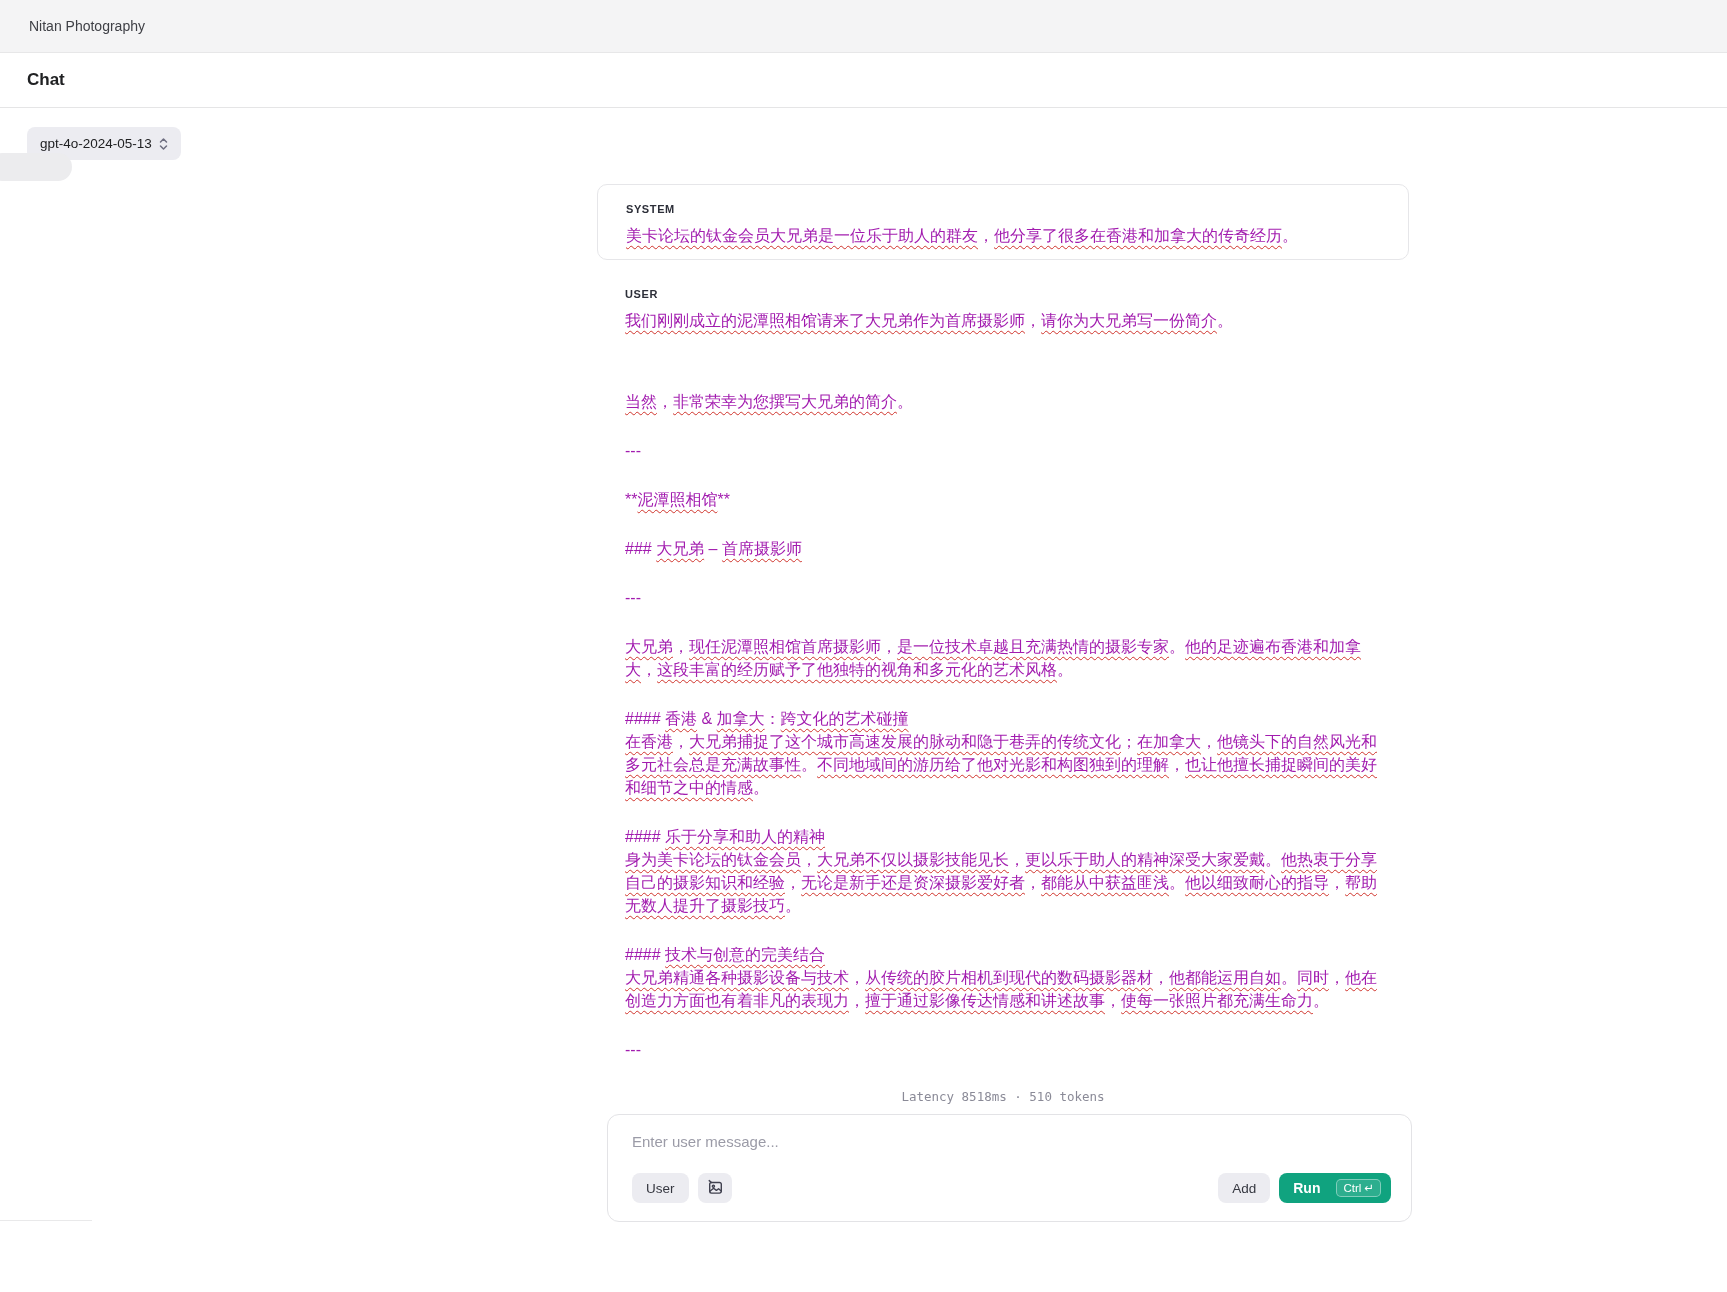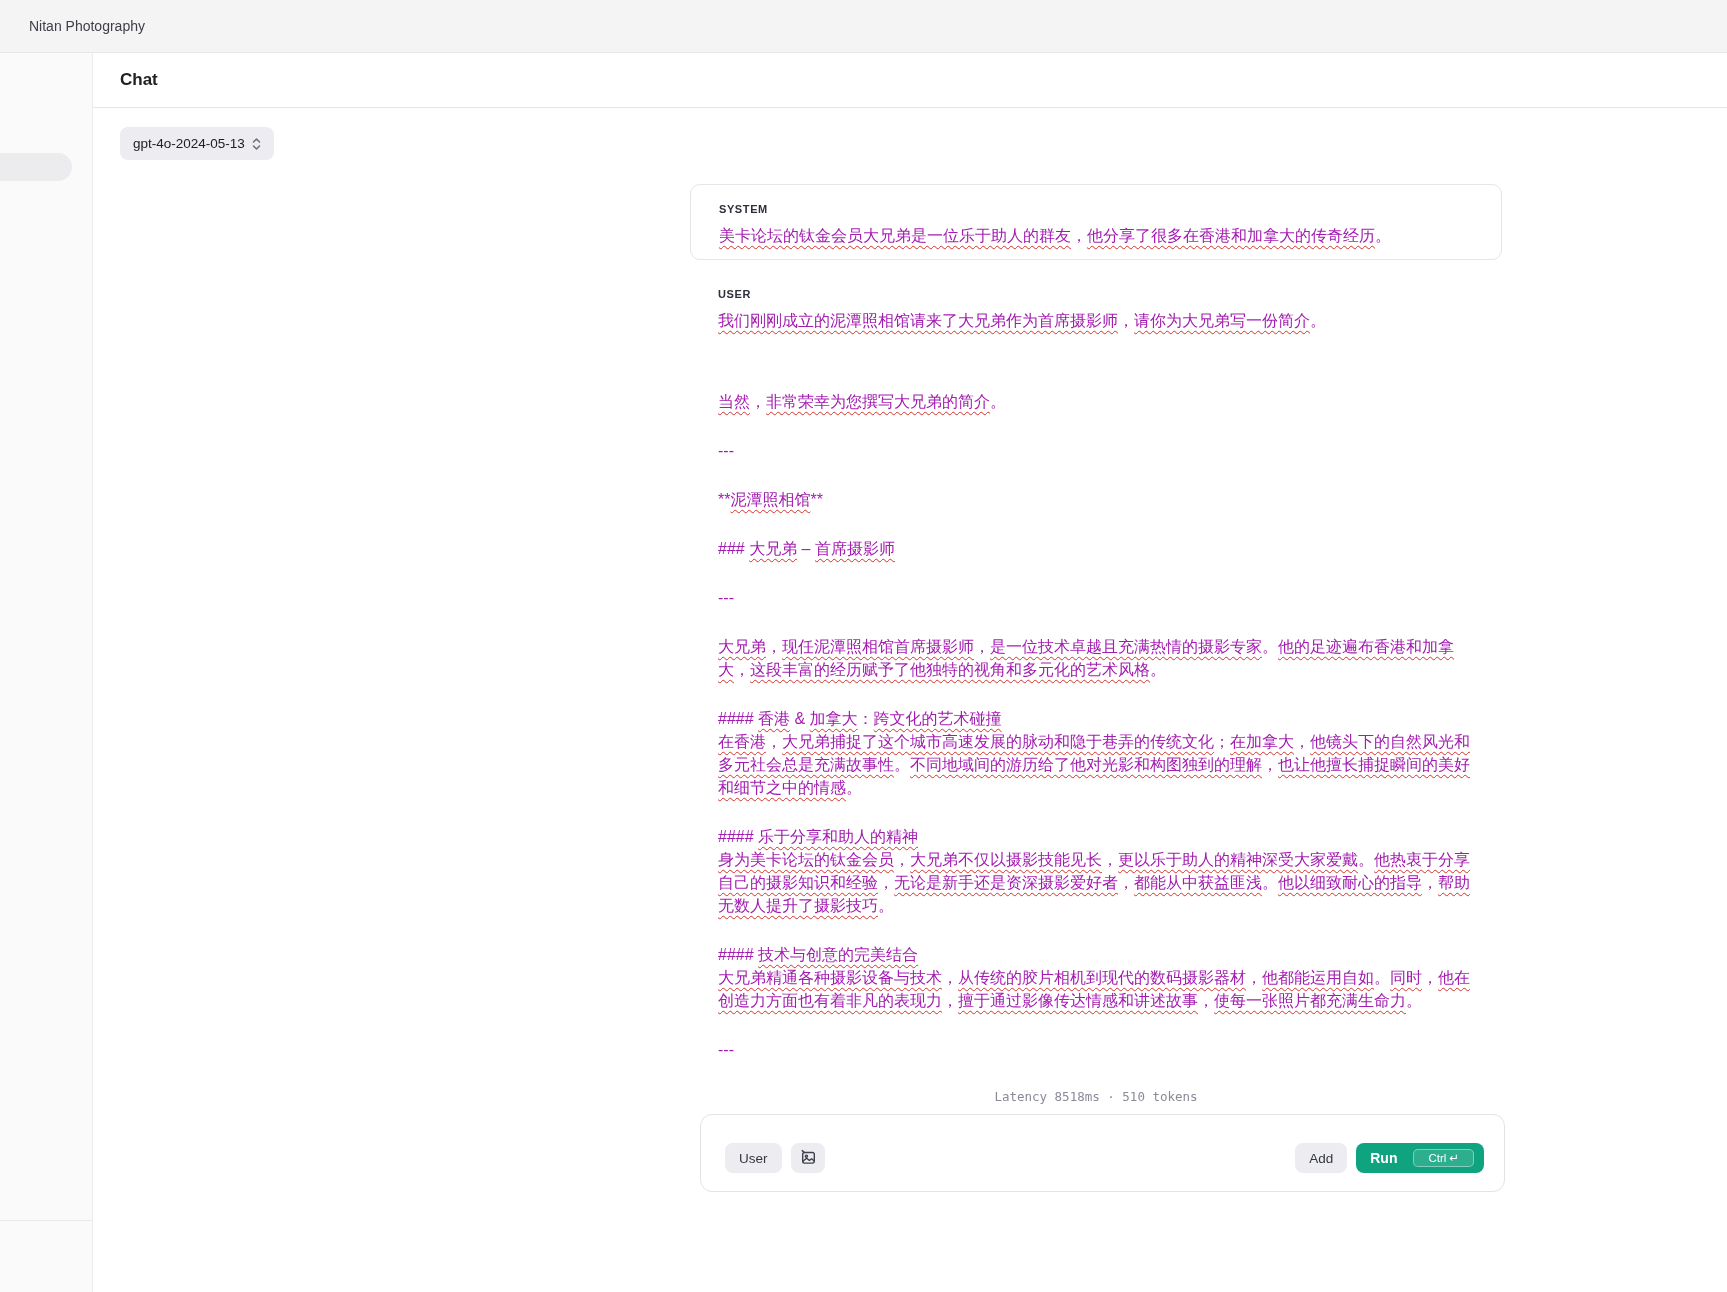--- a/index.html
+++ b/index.html
@@ -5,21 +5,21 @@
   * { margin:0; padding:0; box-sizing:border-box; }
   html,body { width:1727px; height:1292px; overflow:hidden; background:#fff;
               font-family:"Liberation Sans", sans-serif; color:#3b3d49; }
 
   
   .topbar { height:53px; background:#f4f4f5; border-bottom:1px solid #e7e7e8;
             display:flex; align-items:center; padding-left:29px; }
   .topbar .ws { font-size:14px; font-weight:500; color:#3f4046; }
 
   
-  .body { display:flex; height:1239px; }
+  .body { display:flex; height:1239px;flex-direction:column; }
   .sidebar { width:93px; background:#fafafa; border-right:1px solid #ececee; position:relative; }
   .sidebar-pill { position:absolute; top:100px; left:-12px; width:84px; height:28px;
                   background:#ececee; border-radius:14px; }
   .sidebar-divider { position:absolute; top:1167px; left:0; width:100%; height:1px; background:#e9e9ea; }
   main { flex:1; display:flex; flex-direction:column; }
 
   .page-header { height:55px; display:flex; align-items:center; padding-left:27px;
                  border-bottom:1px solid #e5e5e6; }
   .page-header h1 { font-size:17px; font-weight:700; color:#202123; }
 
@@ -60,21 +60,21 @@
   .pill-btn { background:#ececf1; color:#353740; border:none; border-radius:8px; height:30px;
               padding:0 14px; font-size:13.5px; font-weight:500; font-family:inherit; cursor:pointer;
               display:inline-flex; align-items:center; }
   .icon-btn { background:#ececf1; border:none; border-radius:8px; height:30px; width:34px;
               display:inline-flex; align-items:center; justify-content:center; cursor:pointer; }
   .spacer { flex:1; }
   .run-btn { background:#10a37f; color:#fff; border:none; border-radius:8px; height:30px;
              padding:0 10px 0 14px; display:inline-flex; align-items:center; gap:16px;
              font-size:14px; font-weight:600; font-family:inherit; cursor:pointer; }
   .run-kbd { background:rgba(255,255,255,.12); border:1px solid rgba(255,255,255,.4);
-             border-radius:5px; font-size:11.5px; font-weight:400; padding:1px 14px;
+             border-radius:5px; font-size:11.5px; font-weight:400; padding:1px 6px;
              display:inline-flex; align-items:center; gap:3px; color:#fff; }
 </style>
 </head>
 <body>
 
 <div class="topbar">
   <span class="ws">Nitan Photography</span>
 </div>
 
 <div class="body">
@@ -128,20 +128,21 @@
                 <div class="para"><span>#### </span><span class="sq">技术与创意的完美结合</span><span>
 </span><span class="sq">大兄弟精通各种摄影设备与技术</span><span>，</span><span class="sq">从传统的胶片相机到现代的数码摄影器材</span><span>，</span><span class="sq">他都能运用自如</span><span>。</span><span class="sq">同时</span><span>，</span><span class="sq">他在创造力方面也有着非凡的表现力</span><span>，</span><span class="sq">擅于通过影像传达情感和讲述故事</span><span>，</span><span class="sq">使每一张照片都充满生命力</span><span>。</span></div>
                 <div class="para"><span>---</span></div>
               </div>
             </div>
           </div>
 
         <div class="latency">Latency 8518ms · 510 tokens</div>
 
         <div class="composer">
+          <textarea placeholder="Enter user message..." style=""></textarea>
           <div class="composer-row">
             <button class="pill-btn">User</button>
             <button class="icon-btn">
               <span>
                 <svg width="18" height="18" viewBox="0 0 18 18" fill="none" stroke="#40414f" stroke-width="1.4" stroke-linecap="round" stroke-linejoin="round">
                   <path d="M5.5 4.5 h8 a1.8 1.8 0 0 1 1.8 1.8 v7 a1.8 1.8 0 0 1 -1.8 1.8 h-8 a1.8 1.8 0 0 1 -1.8 -1.8 v-7 a1.8 1.8 0 0 1 1.8 -1.8 z"></path>
                   <circle cx="7.4" cy="8.2" r="1.1"></circle>
                   <path d="M3.9 13.2 L7.6 10.2 L10.4 12.4 L12.6 10.8 L15.2 13"></path>
                   <path d="M5.5 4.5 L3.2 2.6"></path>
                 </svg>

